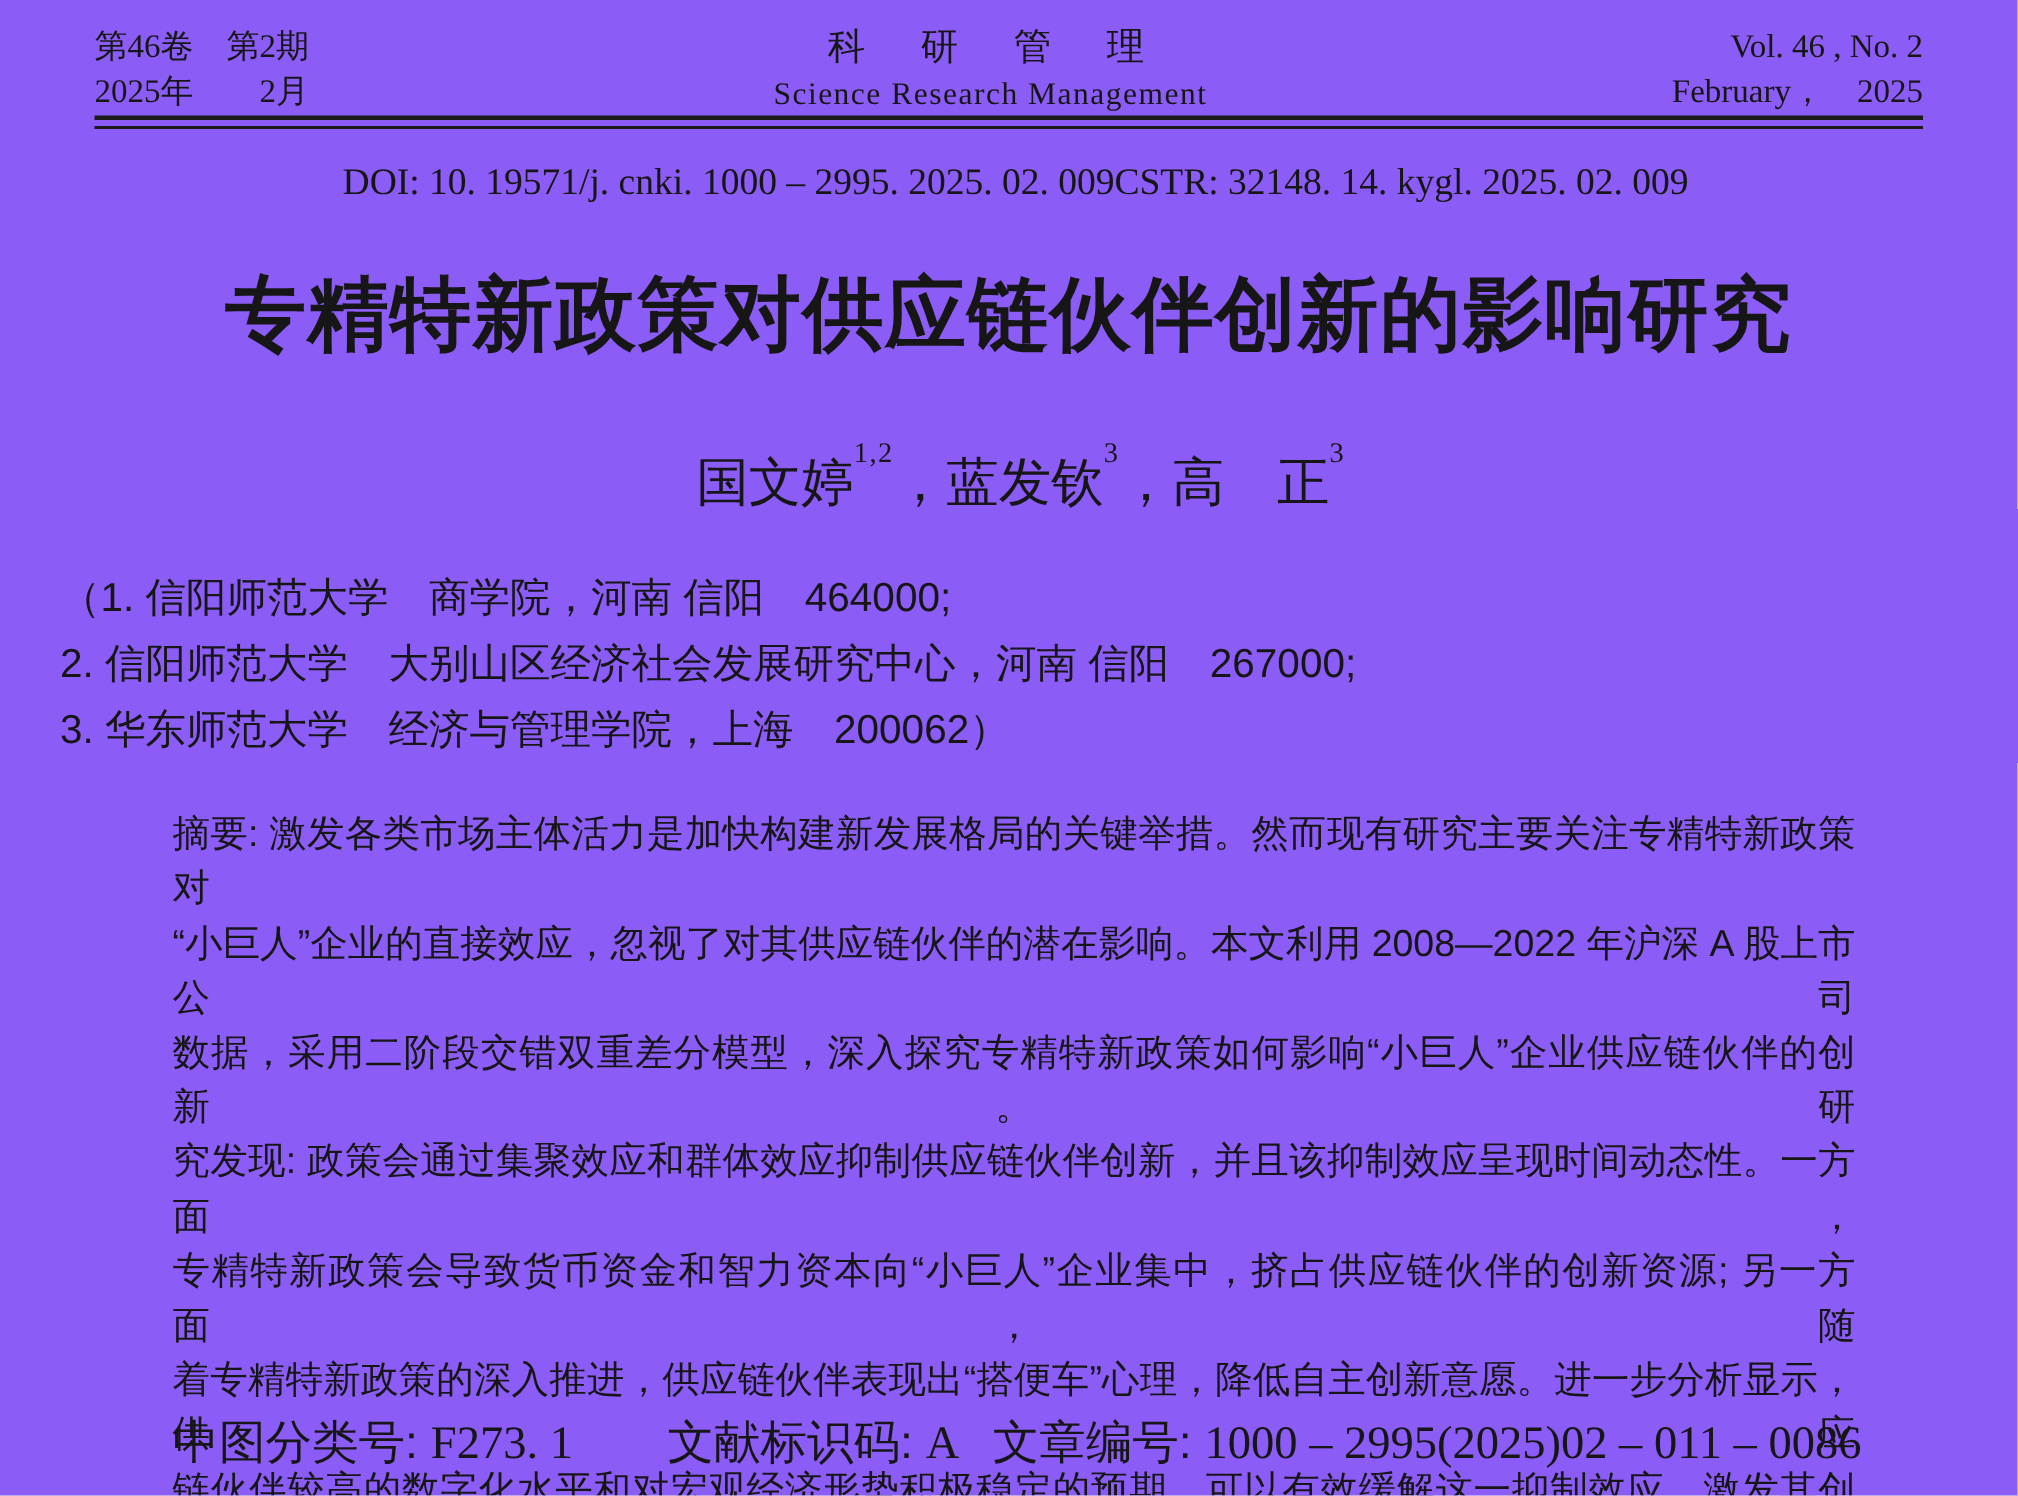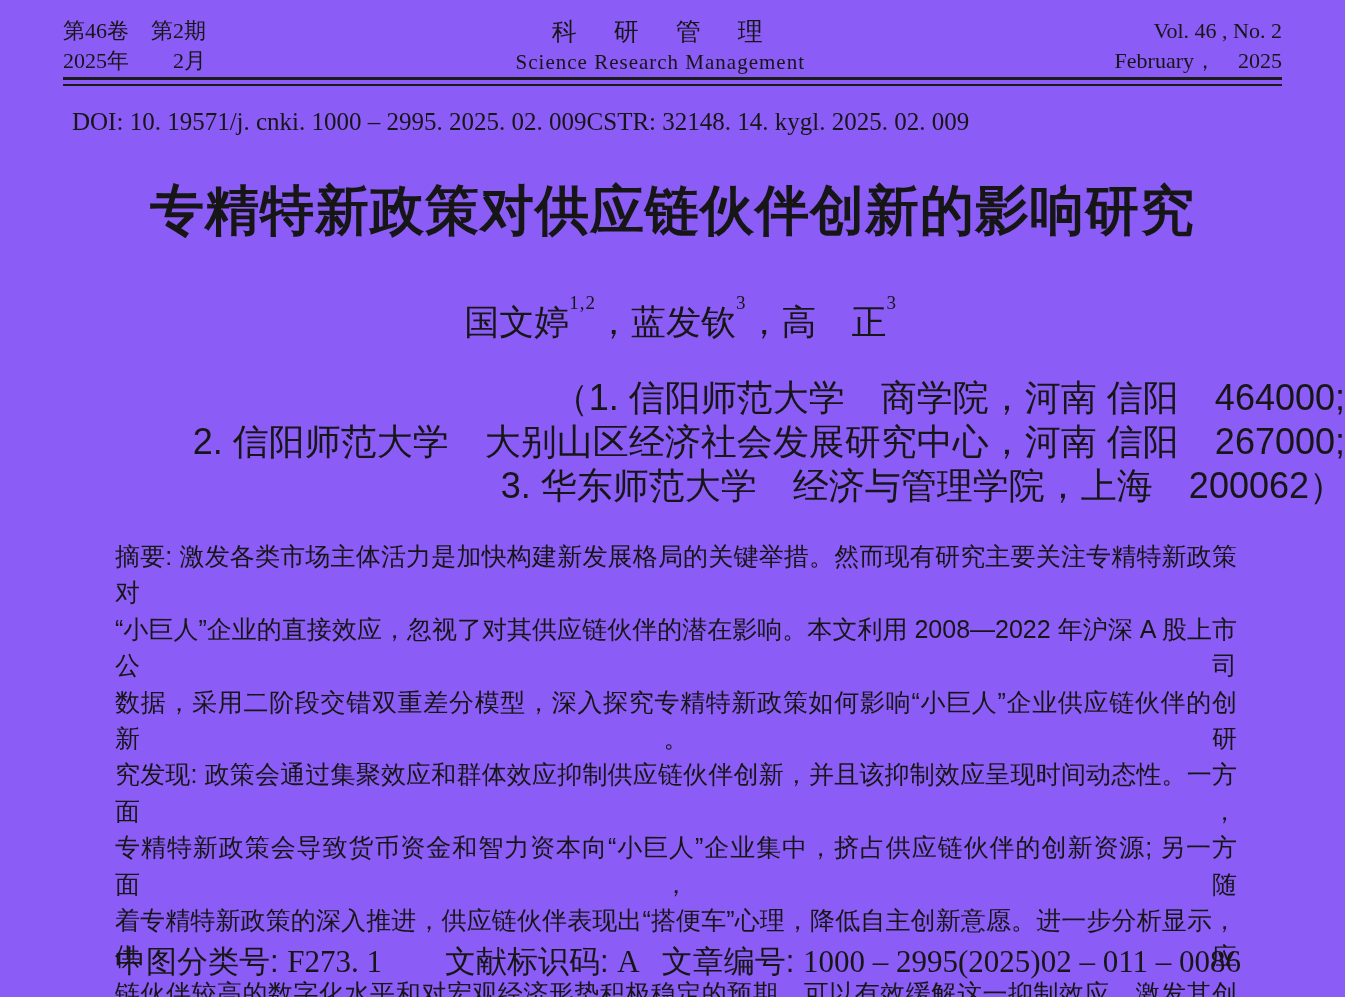--- a/index.html
+++ b/index.html
@@ -17,32 +17,32 @@
   .h-left{text-align:left;font-size:22px;line-height:30px;}
   .h-center{text-align:center;flex:1;}
   .h-right{text-align:right;font-size:22px;line-height:30px;}
   .cn-journal{font-size:25px;letter-spacing:6px;line-height:32px;}
   .en-journal{font-size:21px;line-height:28px;letter-spacing:1px;}
 
   .rule{position:absolute;left:63px;right:63px;top:77px;height:4px;
         border-top:3px solid #1b1b1b;border-bottom:2px solid #1b1b1b;}
 
   
-  .ids{position:absolute;top:106px;left:72px;right:63px;display:flex;justify-content:flex-start;font-size:25px;line-height:32px;}
+  .ids{position:absolute;top:106px;left:72px;right:63px;display:flex;justify-content:center;font-size:25px;line-height:32px;}
 
   
   .title{position:absolute;top:166px;left:40px;right:40px;text-align:center;
          font-size:54px;font-weight:bold;letter-spacing:1px;line-height:88px;}
 
   
   .authors{position:absolute;top:286px;left:0;right:0;text-align:center;font-size:35px;line-height:58px;padding-left:16px;}
   .authors sup{font-family:"Liberation Serif",serif;font-size:19px;position:relative;top:-0.65em;letter-spacing:1px;}
 
   
-  .affils{position:absolute;top:376px;left:0;right:0;text-align:right;font-size:36px;line-height:44px;}
+  .affils{position:absolute;top:376px;left:0;right:0;text-align:left;font-size:27px;line-height:44px;padding-left:40px;}
 
   
   .abstract{position:absolute;top:538px;left:115px;width:1122px;font-size:25px;line-height:36.4px;}
   .abs-line{text-align:justify;text-align-last:justify;}
 
   
   .bottom{position:absolute;top:941px;left:115px;right:104px;height:34px;font-size:31px;}
   .bottom .item{position:absolute;top:0;white-space:pre;}
   .clc{left:0;}
   .doccode{left:330px;}

